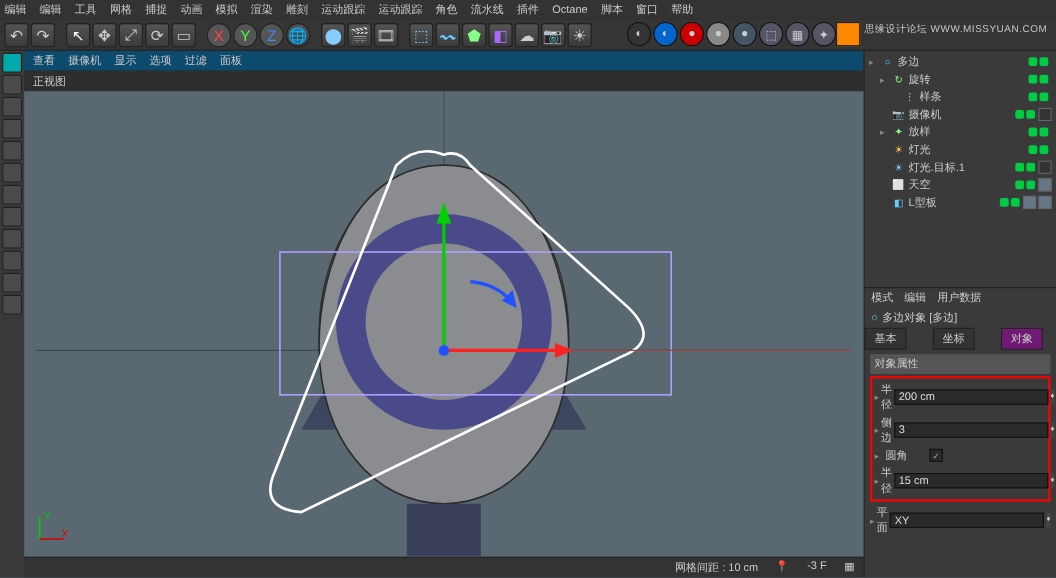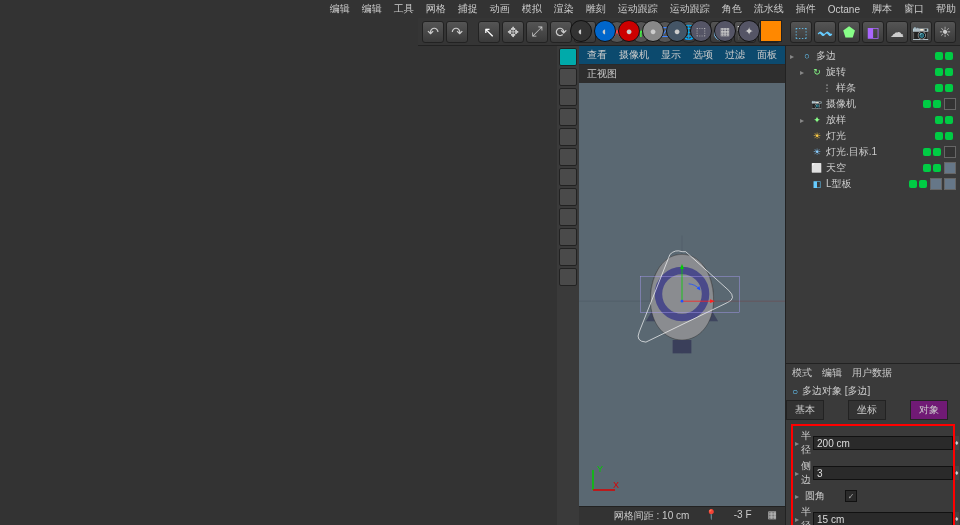--- a/index.html
+++ b/index.html
@@ -1,17 +1,17 @@
 <!DOCTYPE html>
 <html><head>
 <meta charset="utf-8">
 <style>
 * { margin: 0; padding: 0; box-sizing: border-box; }
 body { font-family: "Microsoft YaHei", Arial, sans-serif; font-size: 10px; background: #333; color: #ccc; overflow: hidden; width: 960px; height: 525px; }
-.app { display: flex; flex-direction: column; height: 525px; width: 960px; align-items: flex-end; }
+.app { display: flex; flex-direction: column; height: 525px; width: 960px; }
 .menubar { display: flex; background: #333; height: 18px; padding: 2px 4px; gap: 12px; font-size: 10px; align-items: center; }
 .menubar span { cursor: pointer; }
 .toolbar { display: flex; background: #353535; height: 28px; padding: 2px 4px; gap: 2px; align-items: center; border-bottom: 1px solid #222; position: relative; }
 .tb-btn { width: 22px; height: 22px; background: linear-gradient(#555,#3a3a3a); border-radius: 3px; display: flex; align-items: center; justify-content: center; font-size: 14px; cursor: pointer; border: 1px solid #222; }
 .tb-sep { width: 6px; }
 .watermark { position: absolute; right: 8px; top: 2px; color: rgba(255,255,255,.7); font-size: 9px; letter-spacing: .5px; pointer-events: none; }
 .mainrow { flex: 1; display: flex; overflow: hidden; }
 .lefttools { width: 22px; background: #3a3a3a; display: flex; flex-direction: column; gap: 2px; padding: 2px; }
 .lefttools .lt { width: 18px; height: 18px; background: #4a4a4a; border: 1px solid #222; border-radius: 2px; cursor: pointer; }
 .lefttools .lt.active { background: #0aa; }
@@ -23,21 +23,21 @@
 .rightpanel { width: 175px; background: #3a3a3a; display: flex; flex-direction: column; border-left: 1px solid #222; }
 .objtree { flex: 1; overflow: hidden; padding: 2px; font-size: 10px; }
 .objrow { display: flex; align-items: center; gap: 3px; padding: 1px 2px; cursor: pointer; }
 .objrow .exp { width: 8px; color: #888; font-size: 8px; }
 .objrow .ico { width: 12px; height: 12px; display: inline-flex; align-items: center; justify-content: center; font-size: 9px; }
 .objrow .nm { flex: 1; white-space: nowrap; overflow: hidden; }
 .objrow .dots { display: flex; gap: 2px; }
 .dot { width: 8px; height: 8px; border-radius: 2px; }
 .dot.g { background: #0c4; }
 .tag { width: 12px; height: 12px; border: 1px solid #666; }
-.attr { height: 162px; border-top: 1px solid #222; display: flex; flex-direction: column; }
+.attr { height: 264px; border-top: 1px solid #222; display: flex; flex-direction: column; }
 .attr-head { display: flex; gap: 10px; padding: 2px 6px; font-size: 10px; }
 .attr-title { display: flex; align-items: center; gap: 4px; padding: 2px 6px; }
 .attr-title .ico { color: #6cf; }
 .attr-tabs { display: flex; font-size: 10px; gap: 24px; }
 .attr-tabs .tab { padding: 2px 8px; background: #333; cursor: pointer; border: 1px solid #222; }
 .attr-tabs .tab.active { background: #701a75; }
 .attr-body { flex: 1; padding: 4px 5px; font-size: 10px; position: relative; }
 .attr-group-hd { background: #555; padding: 2px 4px; margin-bottom: 2px; }
 .prow { display: flex; align-items: center; gap: 2px; padding: 1px 0; }
 .prow .arw { width: 8px; color: #888; font-size: 8px; }
@@ -107,20 +107,21 @@
       <span class="rc" style="background:#333">◐</span>
       <span class="rc" style="background:#06c">◐</span>
       <span class="rc" style="background:#c00">●</span>
       <span class="rc" style="background:#888">●</span>
       <span class="rc" style="background:#456">●</span>
       <span class="rc" style="background:#556">⬚</span>
       <span class="rc" style="background:#556">▦</span>
       <span class="rc" style="background:#556" title="xyz">✦</span>
     </div>
     <span class="orange-end"></span>
+    <span class="watermark">思缘设计论坛  WWW.MISSYUAN.COM</span>
   </div>
 
   <div class="mainrow">
     <div class="lefttools">
       <span class="lt active"></span>
       <span class="lt"></span>
       <span class="lt"></span>
       <span class="lt"></span>
       <span class="lt"></span>
       <span class="lt"></span>
@@ -297,20 +298,21 @@
         <div class="attr-title">
           <span class="ico">○</span>
           <span>多边对象 [多边]</span>
         </div>
         <div class="attr-tabs">
             <span class="tab">基本</span>
             <span class="tab">坐标</span>
             <span class="tab active">对象</span>
           </div>
         <div class="attr-body">
+          <div class="attr-group-hd">对象属性</div>
           <div class="redbox" id="redbox">
               <div class="prow">
                 <span class="arw">▸</span>
                 <span class="plbl">半径</span>
                 <input class="pval" value="200 cm" style="">
                 <span class="spin">♦</span>
               </div>
               <div class="prow">
                 <span class="arw">▸</span>
                 <span class="plbl">侧边</span>

